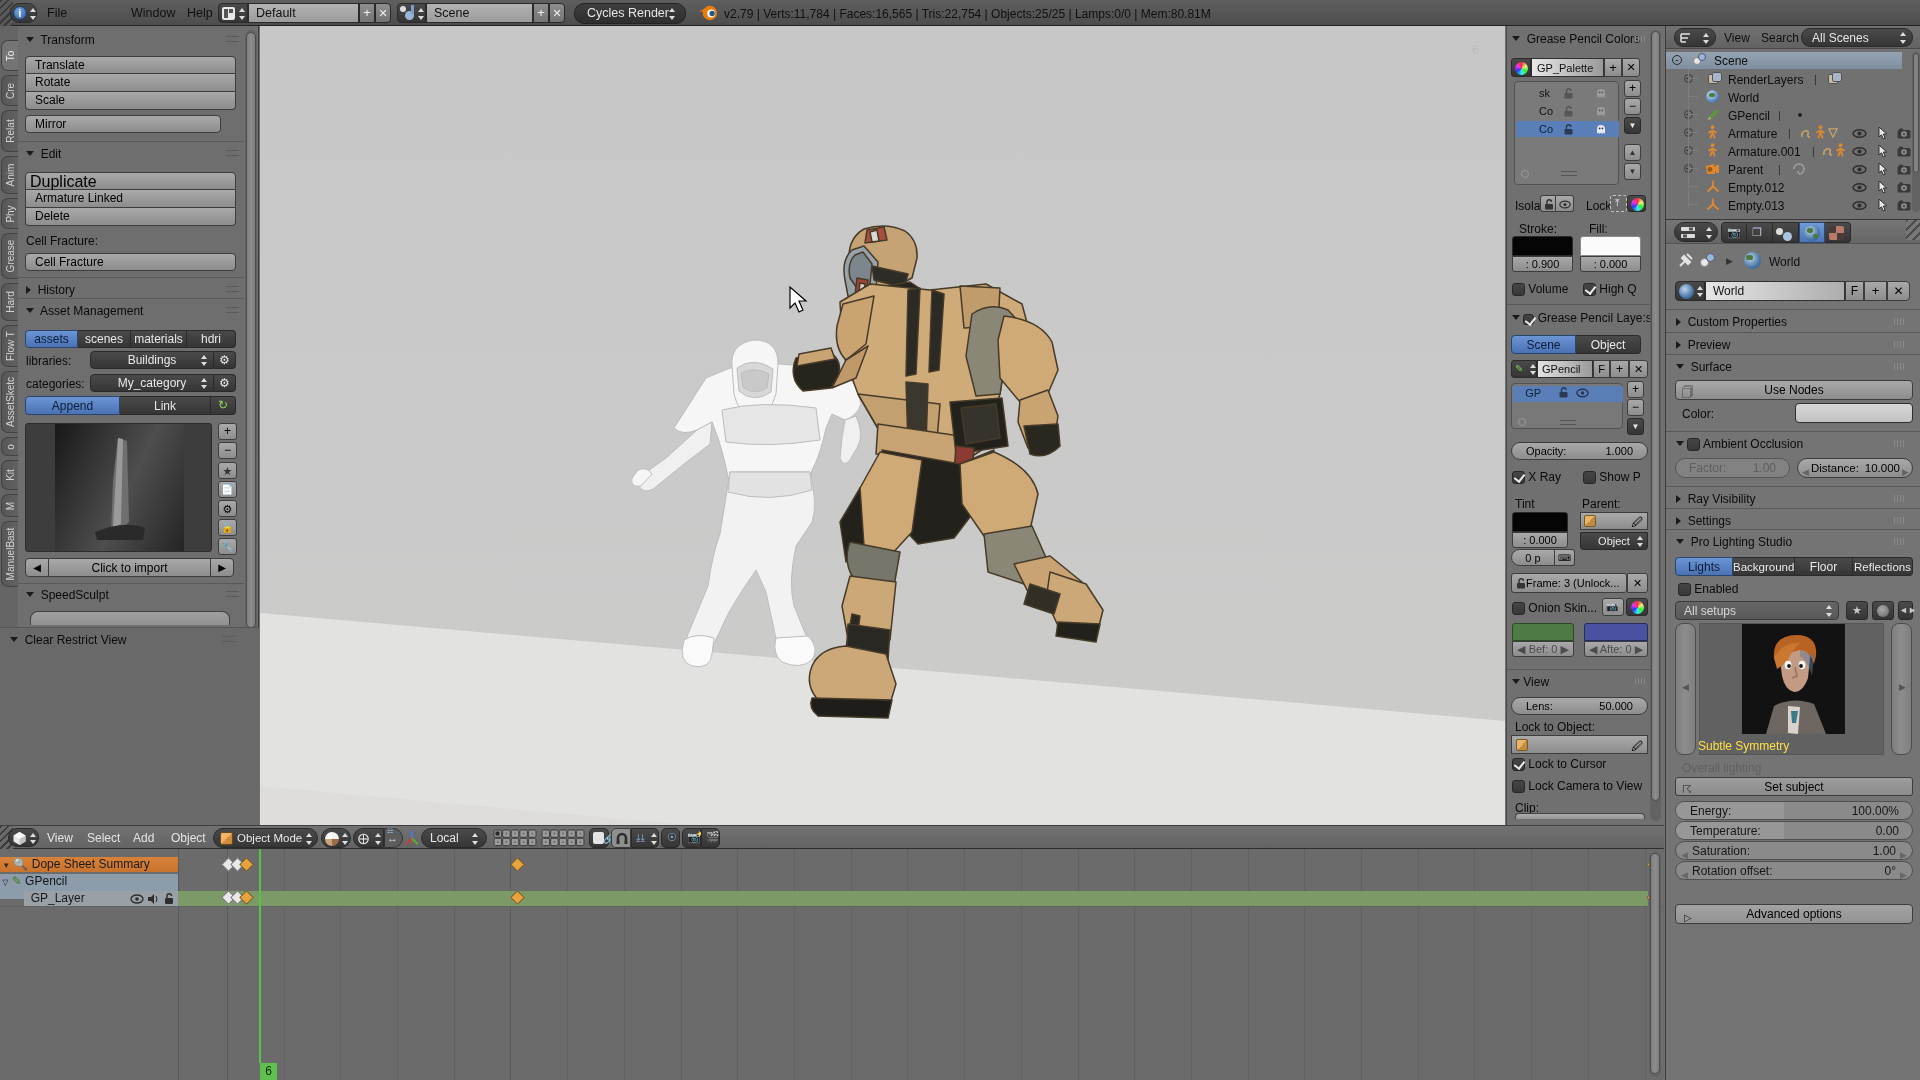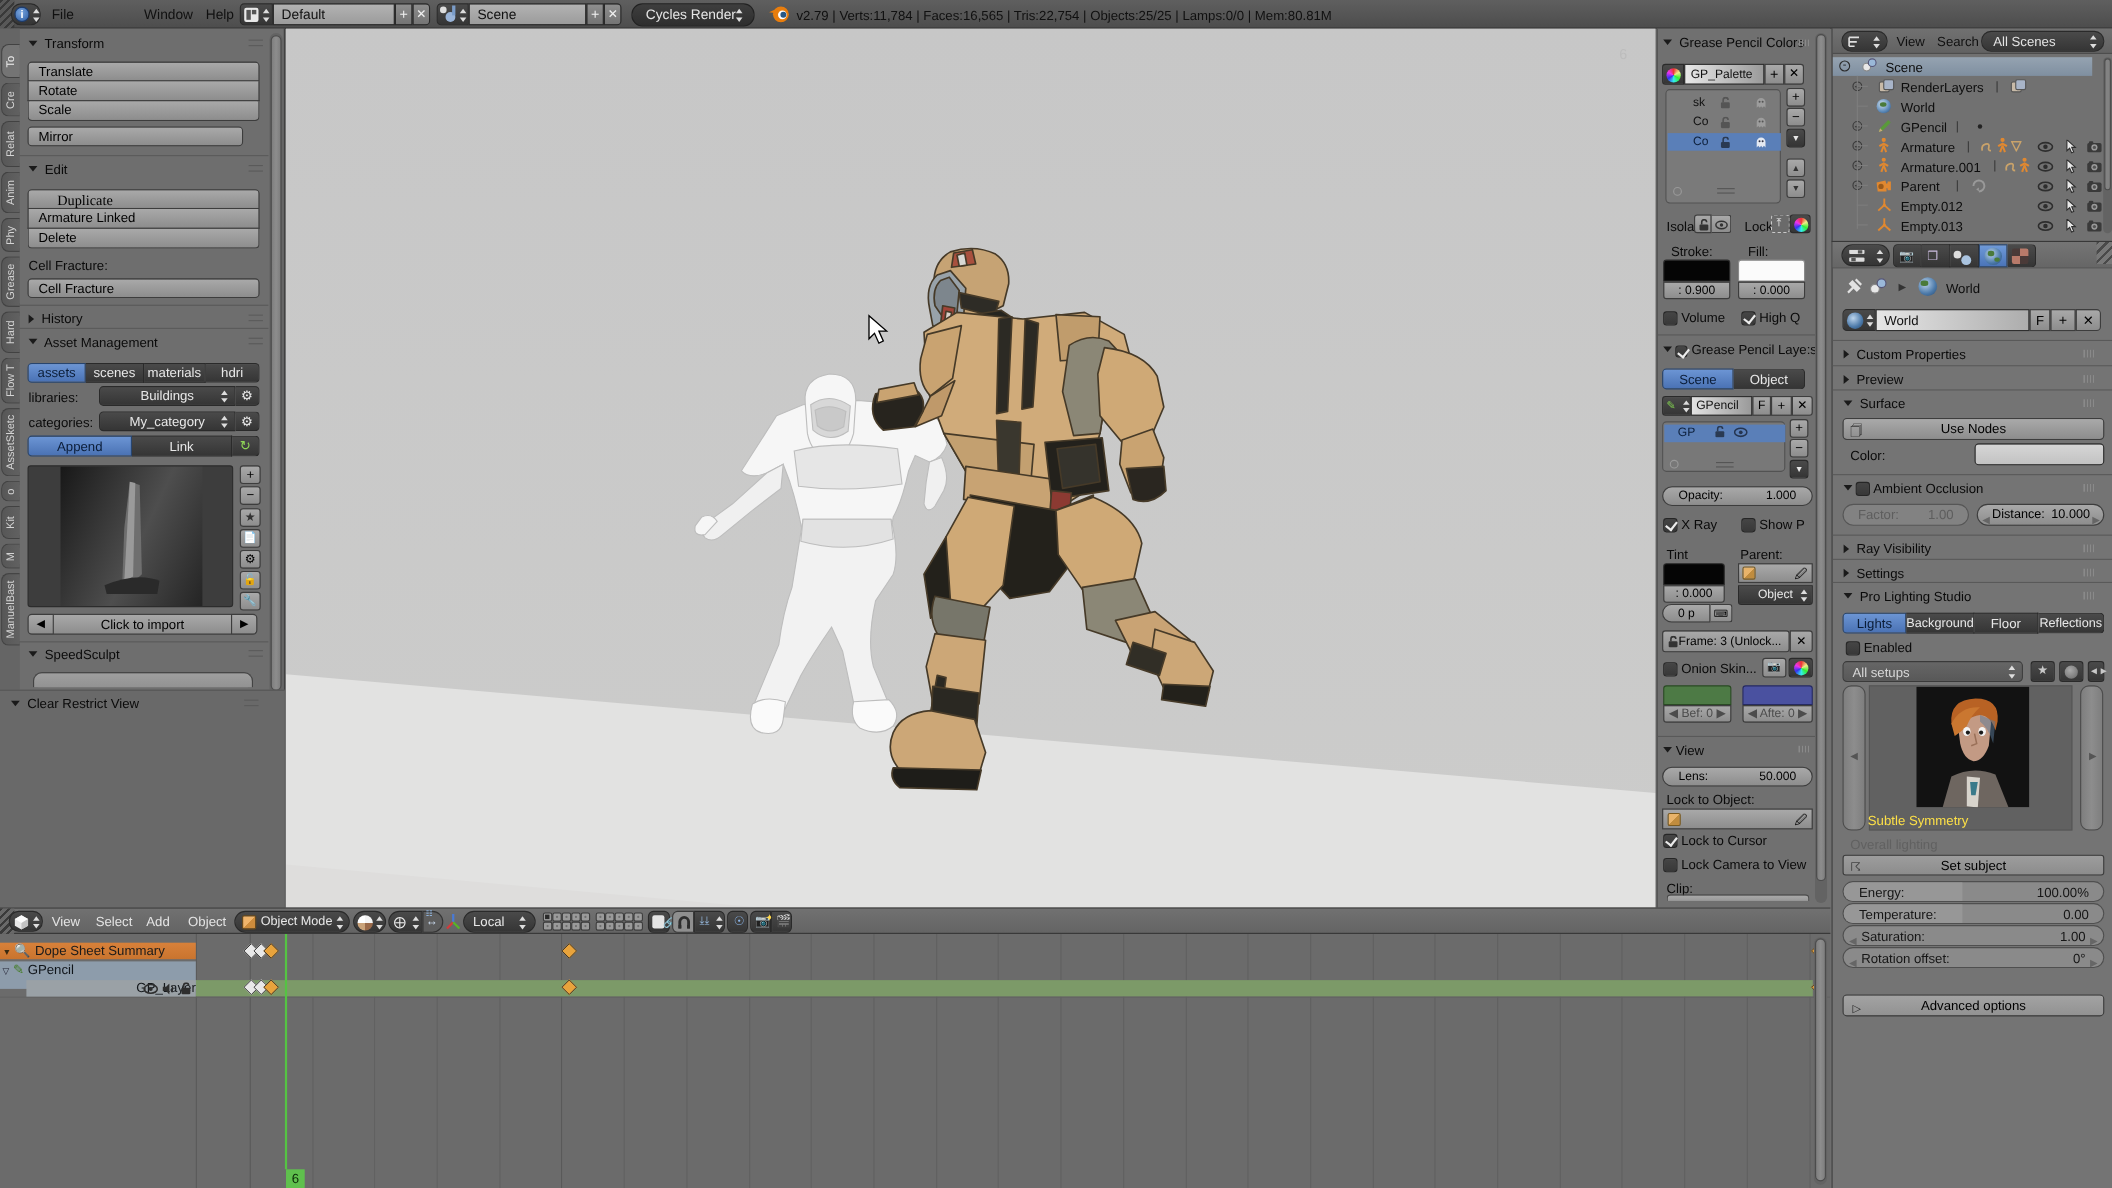--- a/index.html
+++ b/index.html
@@ -189,21 +189,21 @@
  <div class="abs" style="left:246px;top:6px;width:10px;height:596px;background:linear-gradient(90deg,#7e7e7e,#8d8d8d,#7e7e7e);border:1px solid #4c4c4c;border-radius:6px;"></div>
  <div class="abs ptxt" style="left:26px;top:7px;"><span class="tri-d"></span>&nbsp; Transform</div>
  <div class="grip" style="left:226px;top:10px;width:13px;"></div>
  <div class="abs btn" style="left:25px;top:30px;width:211px;height:18px;border-radius:4px 4px 0 0;font-size:12px;text-align:left;padding-left:9px;line-height:17px;">Translate</div>
  <div class="abs btn" style="left:25px;top:48px;width:211px;height:18px;font-size:12px;text-align:left;padding-left:9px;line-height:17px;border-top:none;">Rotate</div>
  <div class="abs btn" style="left:25px;top:66px;width:211px;height:18px;border-radius:0 0 4px 4px;font-size:12px;text-align:left;padding-left:9px;line-height:17px;border-top:none;">Scale</div>
  <div class="abs btn" style="left:25px;top:89px;width:196px;height:18px;border-radius:4px;font-size:12px;text-align:left;padding-left:9px;line-height:17px;">Mirror</div>
  <div class="abs" style="left:18px;top:115px;width:226px;height:1px;background:#595959;"></div>
  <div class="abs ptxt" style="left:26px;top:121px;"><span class="tri-d"></span>&nbsp; Edit</div>
  <div class="grip" style="left:226px;top:124px;width:13px;"></div>
- <div class="abs btn" style="left:25px;top:146px;width:211px;height:18px;border-radius:4px 4px 0 0;font-size:13px;text-align:left;padding-left:26px;line-height:17px;font-family:Liberation Serif, serif;">Duplicate</div>
+ <div class="abs btn" style="left:25px;top:146px;width:211px;height:18px;border-radius:4px 4px 0 0;font-size:16px;text-align:left;padding-left:4px;line-height:17px;">Duplicate</div>
  <div class="abs btn" style="left:25px;top:164px;width:211px;height:18px;font-size:12px;text-align:left;padding-left:9px;line-height:17px;border-top:none;">Armature Linked</div>
  <div class="abs btn" style="left:25px;top:182px;width:211px;height:18px;border-radius:0 0 4px 4px;font-size:12px;text-align:left;padding-left:9px;line-height:17px;border-top:none;">Delete</div>
  <div class="abs ptxt" style="left:26px;top:208px;">Cell Fracture:</div>
  <div class="abs btn" style="left:25px;top:227px;width:211px;height:18px;border-radius:4px;font-size:12px;text-align:left;padding-left:9px;line-height:17px;">Cell Fracture</div>
  <div class="abs" style="left:18px;top:251px;width:226px;height:1px;background:#595959;"></div>
  <div class="abs ptxt" style="left:26px;top:257px;"><span class="tri-r"></span>&nbsp; History</div>
  <div class="grip" style="left:226px;top:260px;width:13px;"></div>
  <div class="abs" style="left:18px;top:272px;width:226px;height:1px;background:#595959;"></div>
  <div class="abs ptxt" style="left:26px;top:278px;"><span class="tri-d"></span>&nbsp; Asset Management</div>
  <div class="grip" style="left:226px;top:281px;width:13px;"></div>
@@ -551,21 +551,21 @@
       <div class="abs" style="left:1418px;top:0;width:1px;height:231px;background:#616161;"></div>
       <div class="abs" style="left:1474px;top:0;width:1px;height:231px;background:#616161;"></div>
       <div class="abs" style="left:1531px;top:0;width:1px;height:231px;background:#616161;"></div>
       <div class="abs" style="left:1588px;top:0;width:1px;height:231px;background:#616161;"></div>
       <div class="abs" style="left:1645px;top:0;width:1px;height:231px;background:#616161;"></div>
  <div class="abs" style="left:178px;top:0;width:1px;height:231px;background:#5a5a5a;"></div>
  <div class="abs" style="left:178px;top:42px;width:1470px;height:15px;background:#7c9a68;"></div>
       <div class="abs" style="left:0;top:57px;width:1664px;height:1px;background:#626262;"></div>
  <div class="abs" style="left:0;top:8px;width:178px;height:15px;background:linear-gradient(#d8813a,#c9742e);color:#1a1a1a;font-size:12px;line-height:14px;"><span style="color:#3a2a10;font-size:8px;">&nbsp;▼</span> 🔍 Dope Sheet Summary</div>
  <div class="abs" style="left:0;top:25px;width:178px;height:25px;background:#8d9cab;color:#10151a;font-size:12px;line-height:14px;"><span style="color:#223;font-size:8px;">&nbsp;▽</span> <span style="color:#3f7a1e;">✎</span> GPencil</div>
- <div class="abs" style="left:24px;top:42px;width:154px;height:15px;background:#9aa1a6;color:#14181c;font-size:12px;line-height:14px;text-align:right;">&nbsp;&nbsp;GP_Layer
+ <div class="abs" style="left:24px;top:42px;width:154px;height:15px;background:#9aa1a6;color:#14181c;font-size:12px;line-height:14px;">&nbsp;&nbsp;GP_Layer
    <svg class="abs" style="left:106px;top:3px;" width="14" height="10" viewBox="0 0 14 10">
           <ellipse cx="7" cy="5" rx="6" ry="4" fill="none" stroke="#2e2e2e" stroke-width="1.4"></ellipse>
           <circle cx="7" cy="5" r="1.8" fill="#2e2e2e"></circle>
         </svg>
    <svg class="abs" style="left:123px;top:3px;" width="12" height="10" viewBox="0 0 12 10">
           <path d="M1,3 L4,3 L7,0 L7,10 L4,7 L1,7 Z" fill="#2e2e2e"></path>
           <path d="M9,2 Q11,5 9,8" stroke="#2e2e2e" fill="none"></path>
         </svg>
    <svg class="abs" style="left:140px;top:2px;" width="10" height="11" viewBox="0 0 10 11">
           <rect x="1" y="5" width="8" height="6" rx="1" fill="#2e2e2e"></rect>

